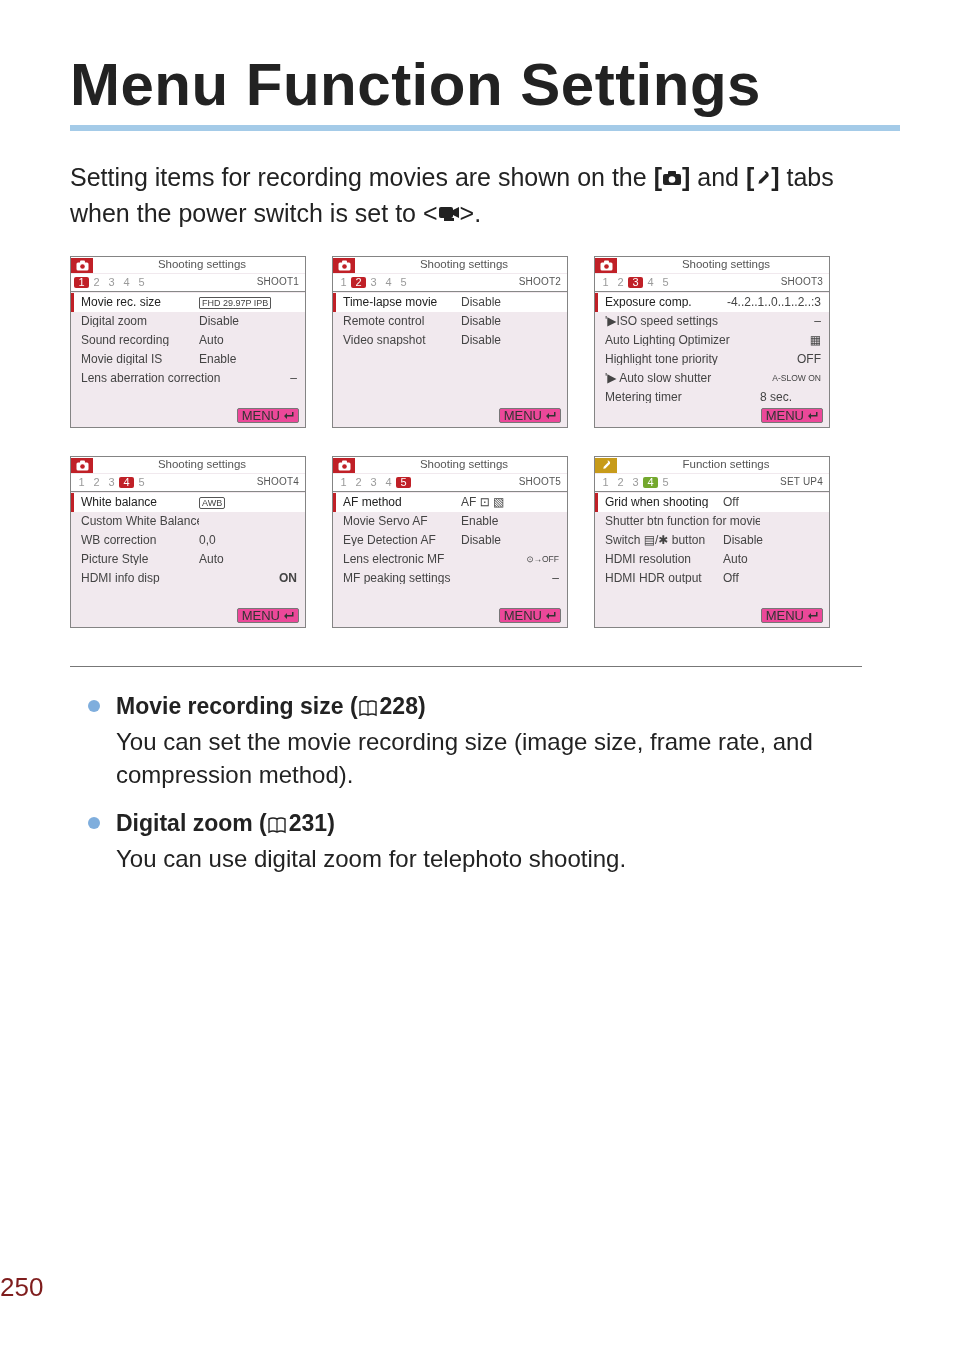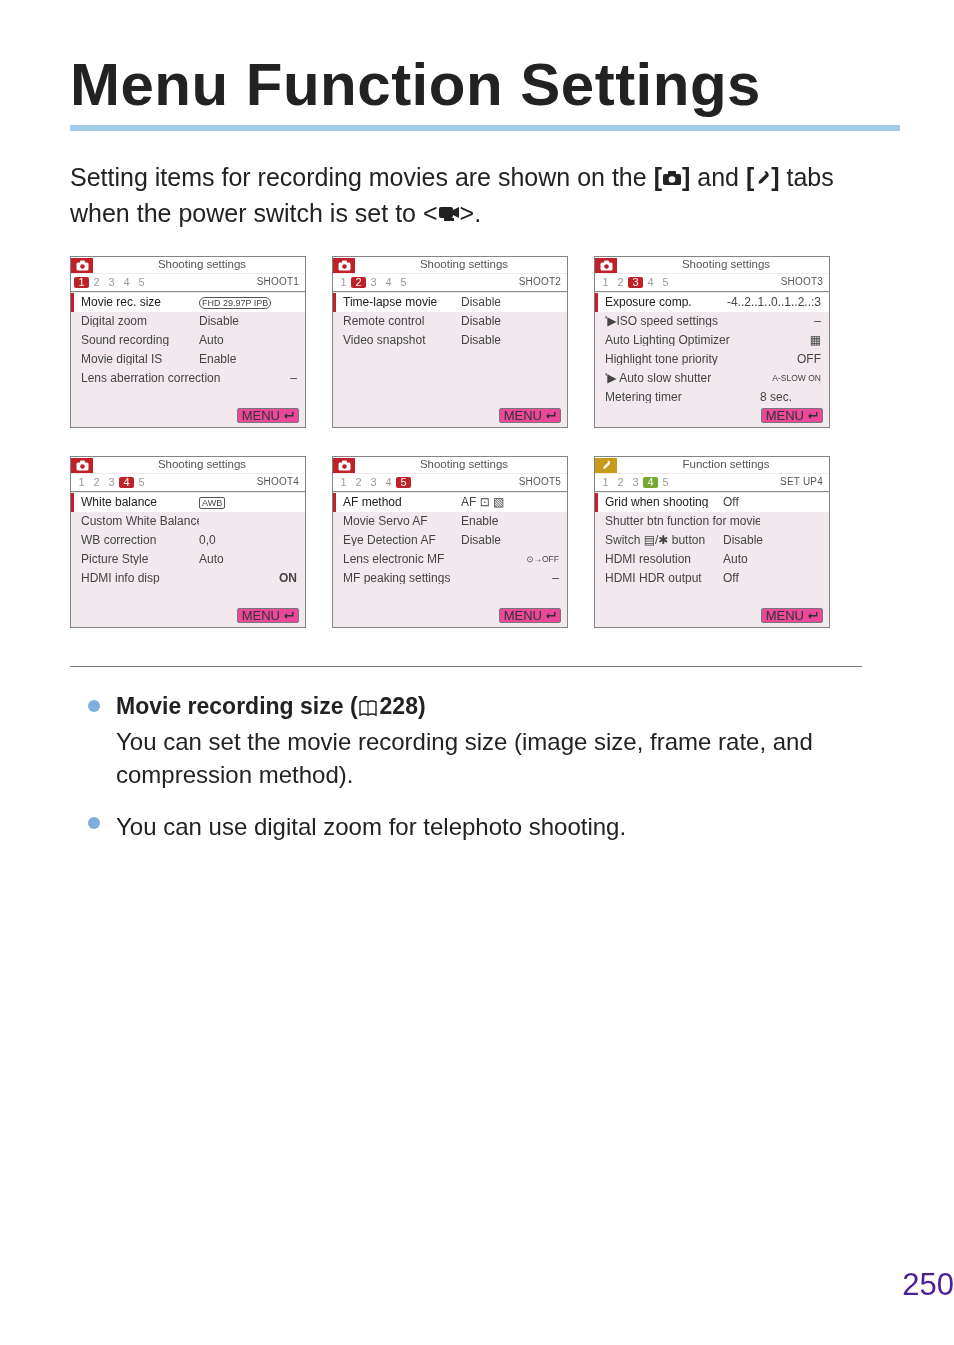--- a/index.html
+++ b/index.html
@@ -191,23 +191,23 @@
   .desc-body{
     font-size:24px;
     line-height:1.4;
     margin:0;
   }
   
   .page-number{
     position:absolute;
     bottom:42px;
     left:0; right:0;
-    text-align:right;
-    font-size:31px;
-    color:#4c1d95;
+    text-align:left;
+    font-size:26px;
+    color:#7f1d1d;
   }
   
   .svg-icon{display:inline-block;}
 </style>
 </head>
 <body>
 
 <h1 class="page-title">Menu Function Settings</h1>
 <div class="title-underline"></div>
 
@@ -245,21 +245,21 @@
         <div class="tab-num sel">1</div>
         <div class="tab-num">2</div>
         <div class="tab-num">3</div>
         <div class="tab-num">4</div>
         <div class="tab-num">5</div>
         <div class="tab-label">SHOOT1</div>
       </div>
       <div class="menu-items">
         <div class="menu-item sel">
           <div class="k">Movie rec. size</div>
-          <div class="v"><span style="border:1px solid #555;padding:0 2px;font-size:9px;border-radius:6px;background:#fff;">FHD 29.97P IPB</span></div>
+          <div class="v"><span style="border:1px solid #555;padding:0 2px;font-size:9px;border-radius:1px;background:#fff;">FHD 29.97P IPB</span></div>
         </div>
         <div class="menu-item">
           <div class="k">Digital zoom</div>
           <div class="v">Disable</div>
         </div>
         <div class="menu-item">
           <div class="k">Sound recording</div>
           <div class="v">Auto</div>
         </div>
         <div class="menu-item">
@@ -560,17 +560,21 @@
     <li>
       <span class="bullet-dot"></span>
       <p class="desc-heading"><span>Movie recording size (</span><span class="page-ref-icon"><svg width="20" height="17" viewBox="0 0 20 17">
             <path d="M2 2 Q6 0 10 2 Q14 0 18 2 L18 15 Q14 13 10 15 Q6 13 2 15 Z" fill="none" stroke="#222" stroke-width="1.4"></path>
             <line x1="10" y1="2" x2="10" y2="15" stroke="#222" stroke-width="1.2"></line>
           </svg></span><span>228</span><span>)</span></p>
       <p class="desc-body">You can set the movie recording size (image size, frame rate, and compression method).</p>
     </li>
     <li>
       <span class="bullet-dot"></span>
+      <p class="desc-heading"><span>Digital zoom (</span><span class="page-ref-icon"><svg width="20" height="17" viewBox="0 0 20 17">
+            <path d="M2 2 Q6 0 10 2 Q14 0 18 2 L18 15 Q14 13 10 15 Q6 13 2 15 Z" fill="none" stroke="#222" stroke-width="1.4"></path>
+            <line x1="10" y1="2" x2="10" y2="15" stroke="#222" stroke-width="1.2"></line>
+          </svg></span><span>231</span><span>)</span></p>
       <p class="desc-body">You can use digital zoom for telephoto shooting.</p>
     </li>
   </ul>
 
 <div class="page-number">250</div>
 
 </body></html>

